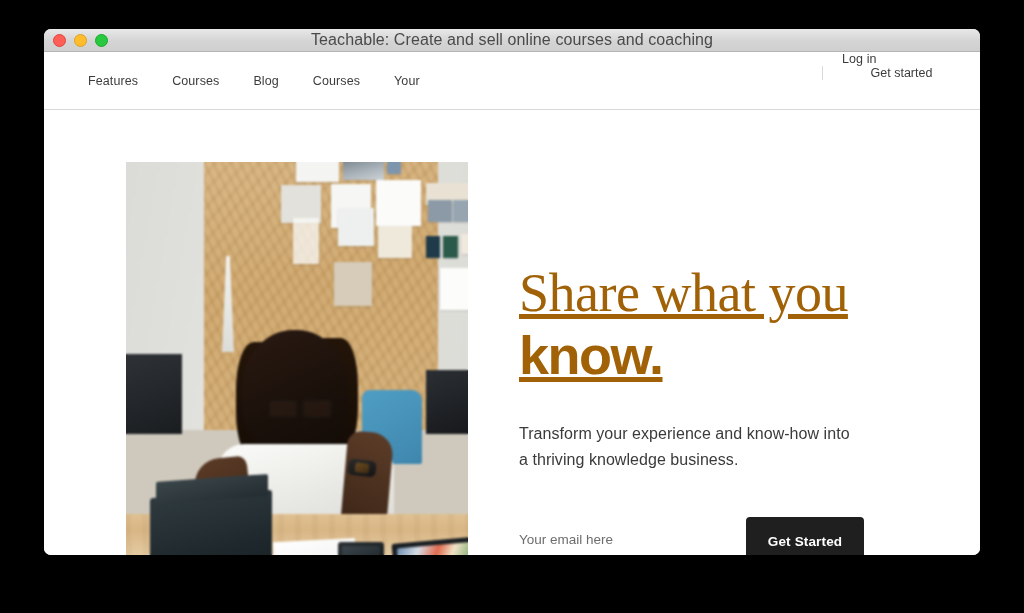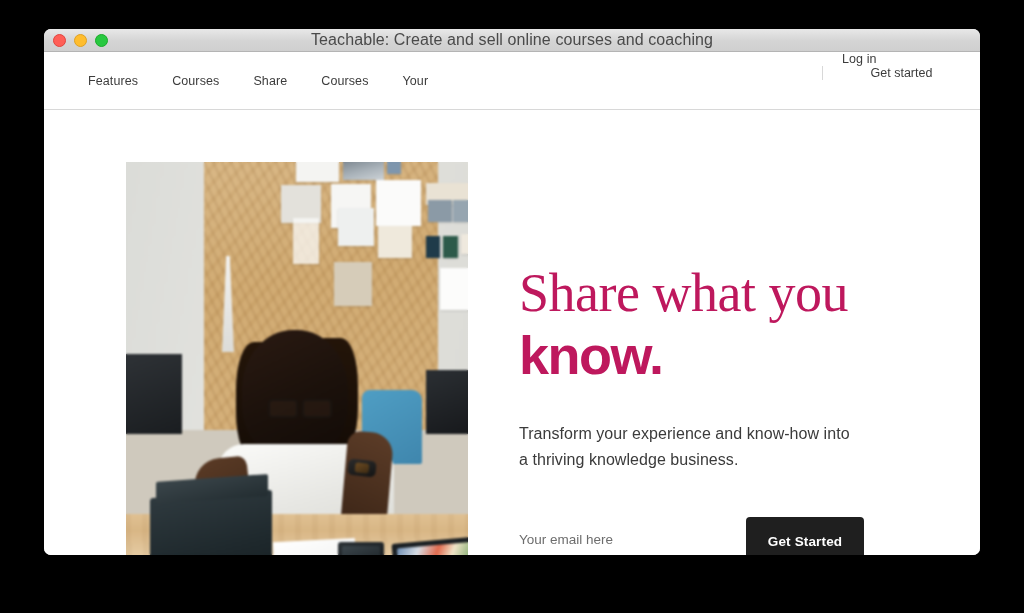--- a/index.html
+++ b/index.html
@@ -304,23 +304,24 @@
     position: absolute;
     left: 475px;
     top: 152px;
     width: 400px;
   }
   .headline {
     margin: 0;
     font-family: "Liberation Serif", serif;
     font-size: 54px;
     line-height: 1.15;
-    color: #be185d;
+    color: #a16207;
     font-weight: 400;
     letter-spacing: -0.5px;
+    text-decoration: underline;
   }
   .headline .accent {
     font-family: "Liberation Sans", sans-serif;
     font-weight: 700;
     letter-spacing: -1.5px;
   }
   .subhead {
     margin: 34px 0 0 0;
     font-size: 16px;
     line-height: 1.62;
@@ -375,21 +376,21 @@
   </div>
 
   <div class="page">
 
     <div class="site-header">
 
 
       <nav class="nav-main">
         <a class="nav-link" href="#">Features</a>
         <a class="nav-link" href="#">Courses</a>
-        <a class="nav-link" href="#">Share</a>
+        <a class="nav-link" href="#">Blog</a>
         <a class="nav-link" href="#">Courses</a>
         <a class="nav-link" href="#">Your</a>
       </nav>
 
       <div class="nav-right">
         <div class="login-zone">
           <a class="nav-link" href="#">Log in</a>
         </div>
         <div class="cta-zone">
           <a class="nav-cta" href="#">Get started</a>

